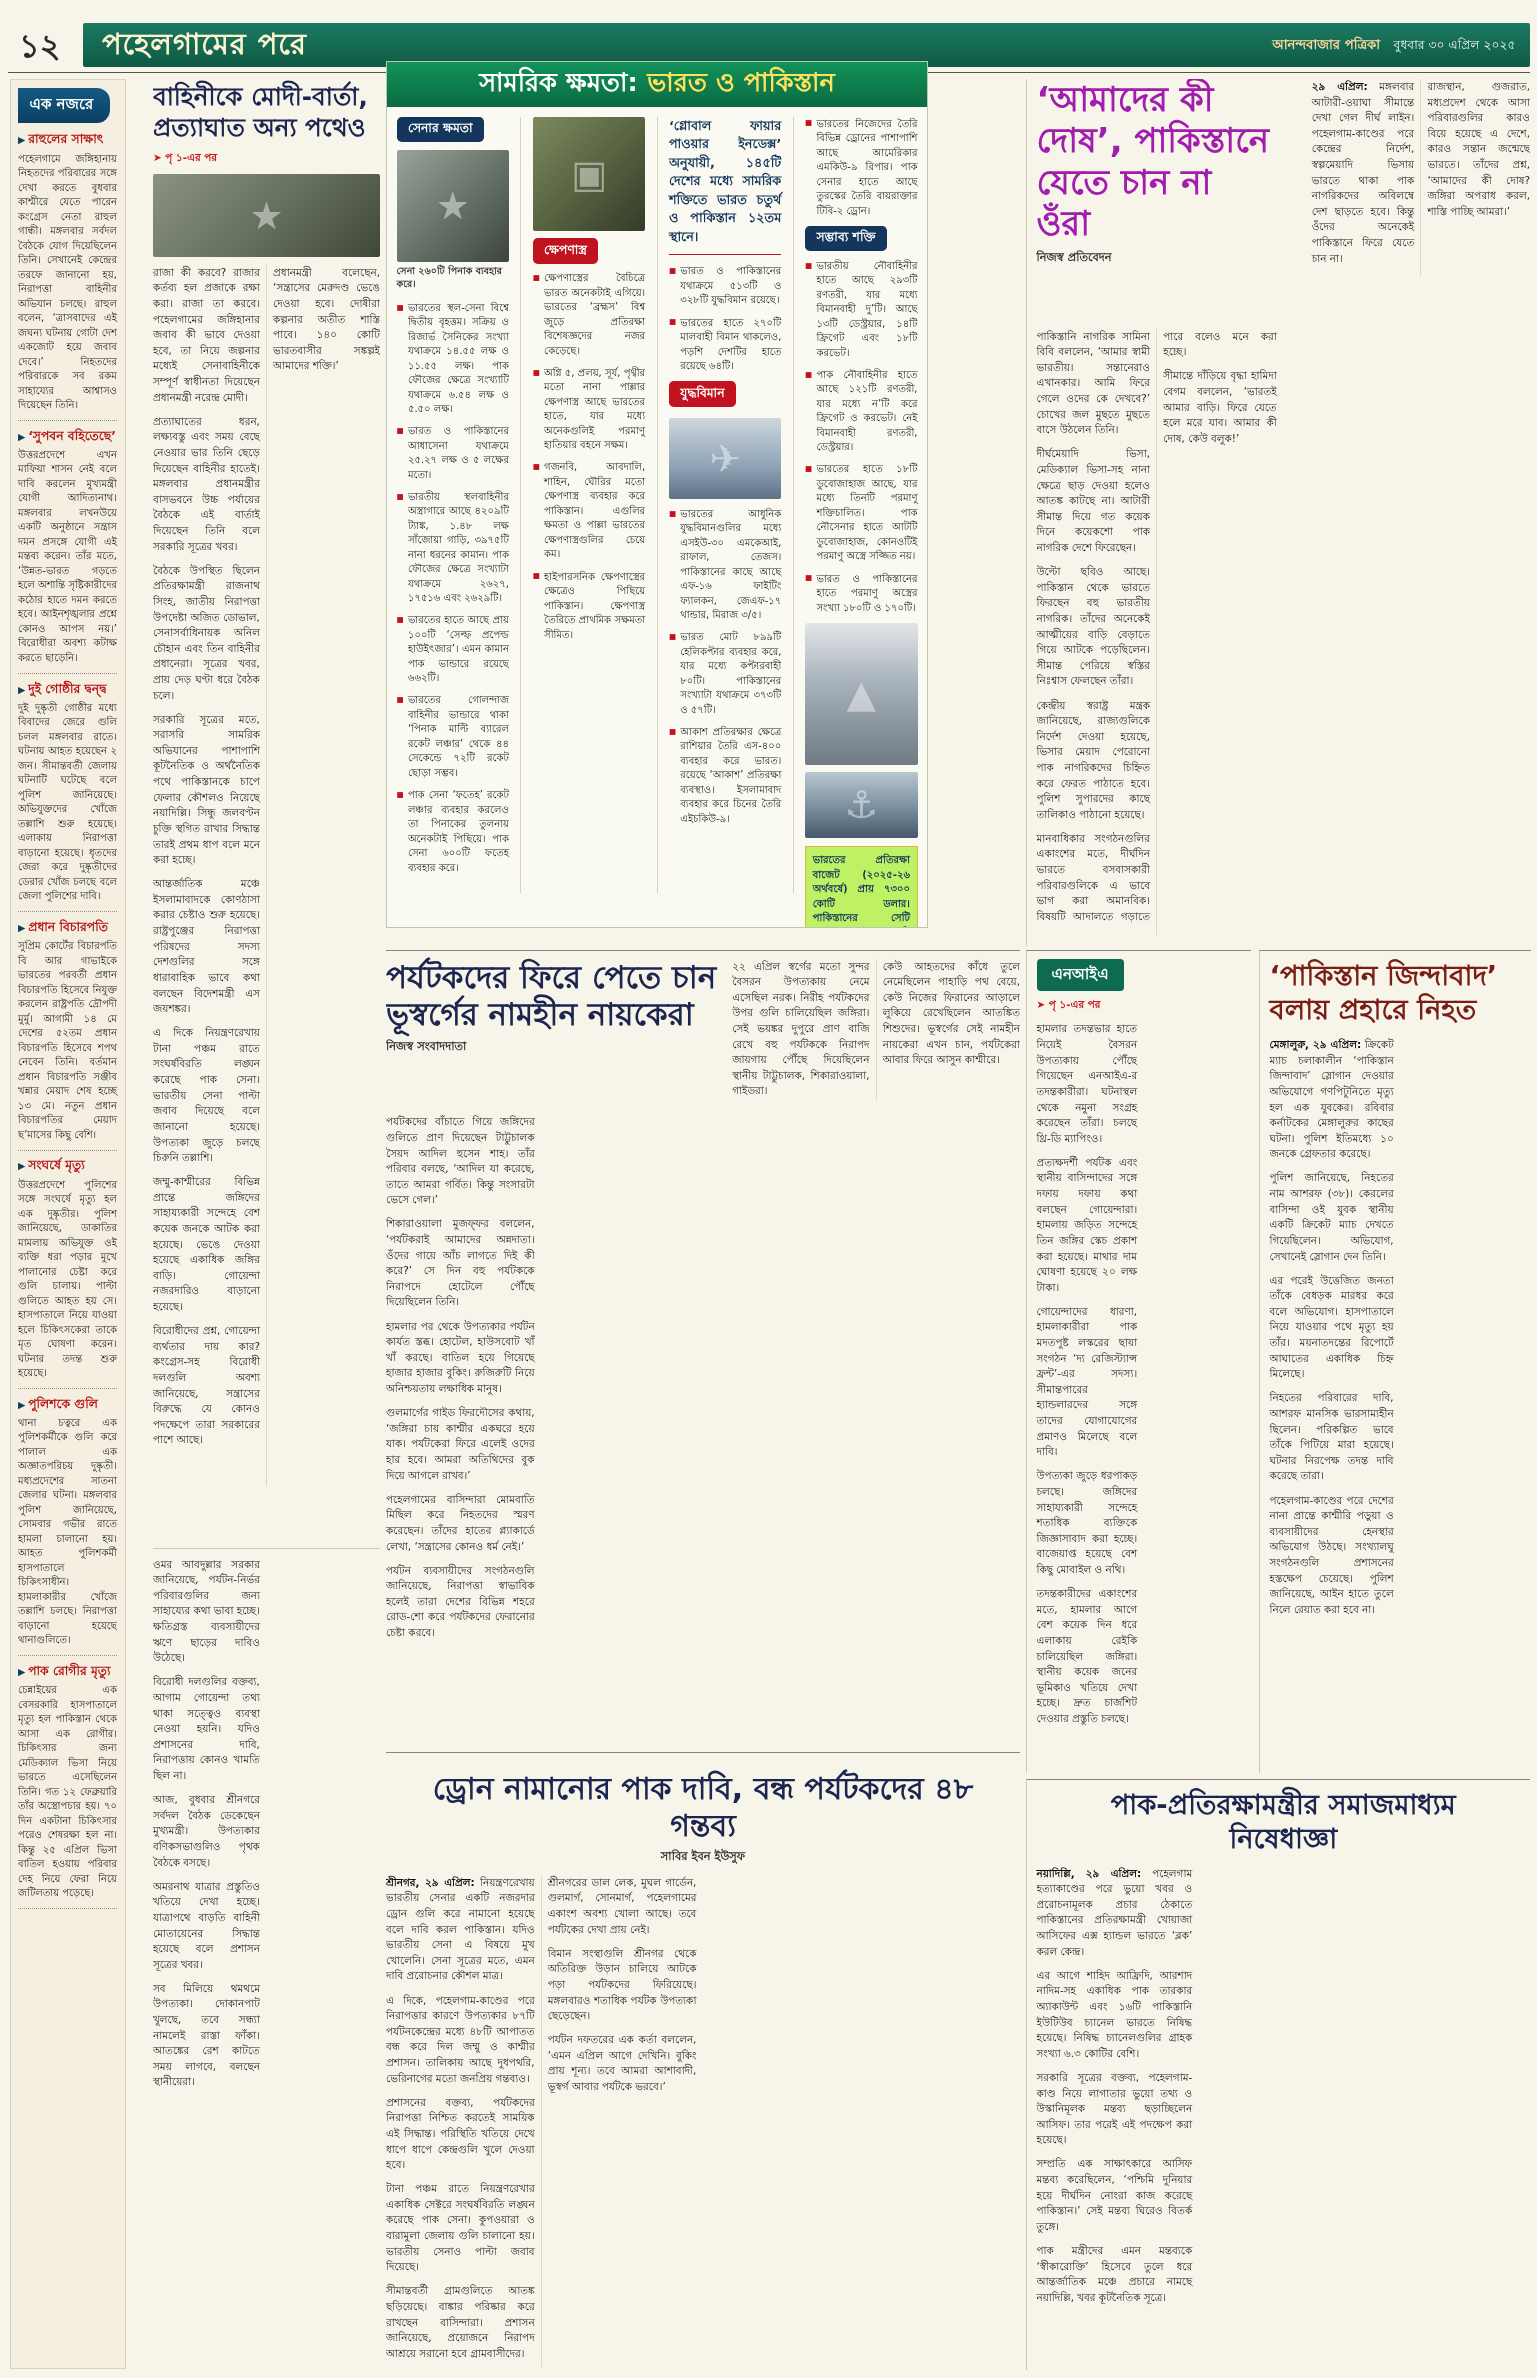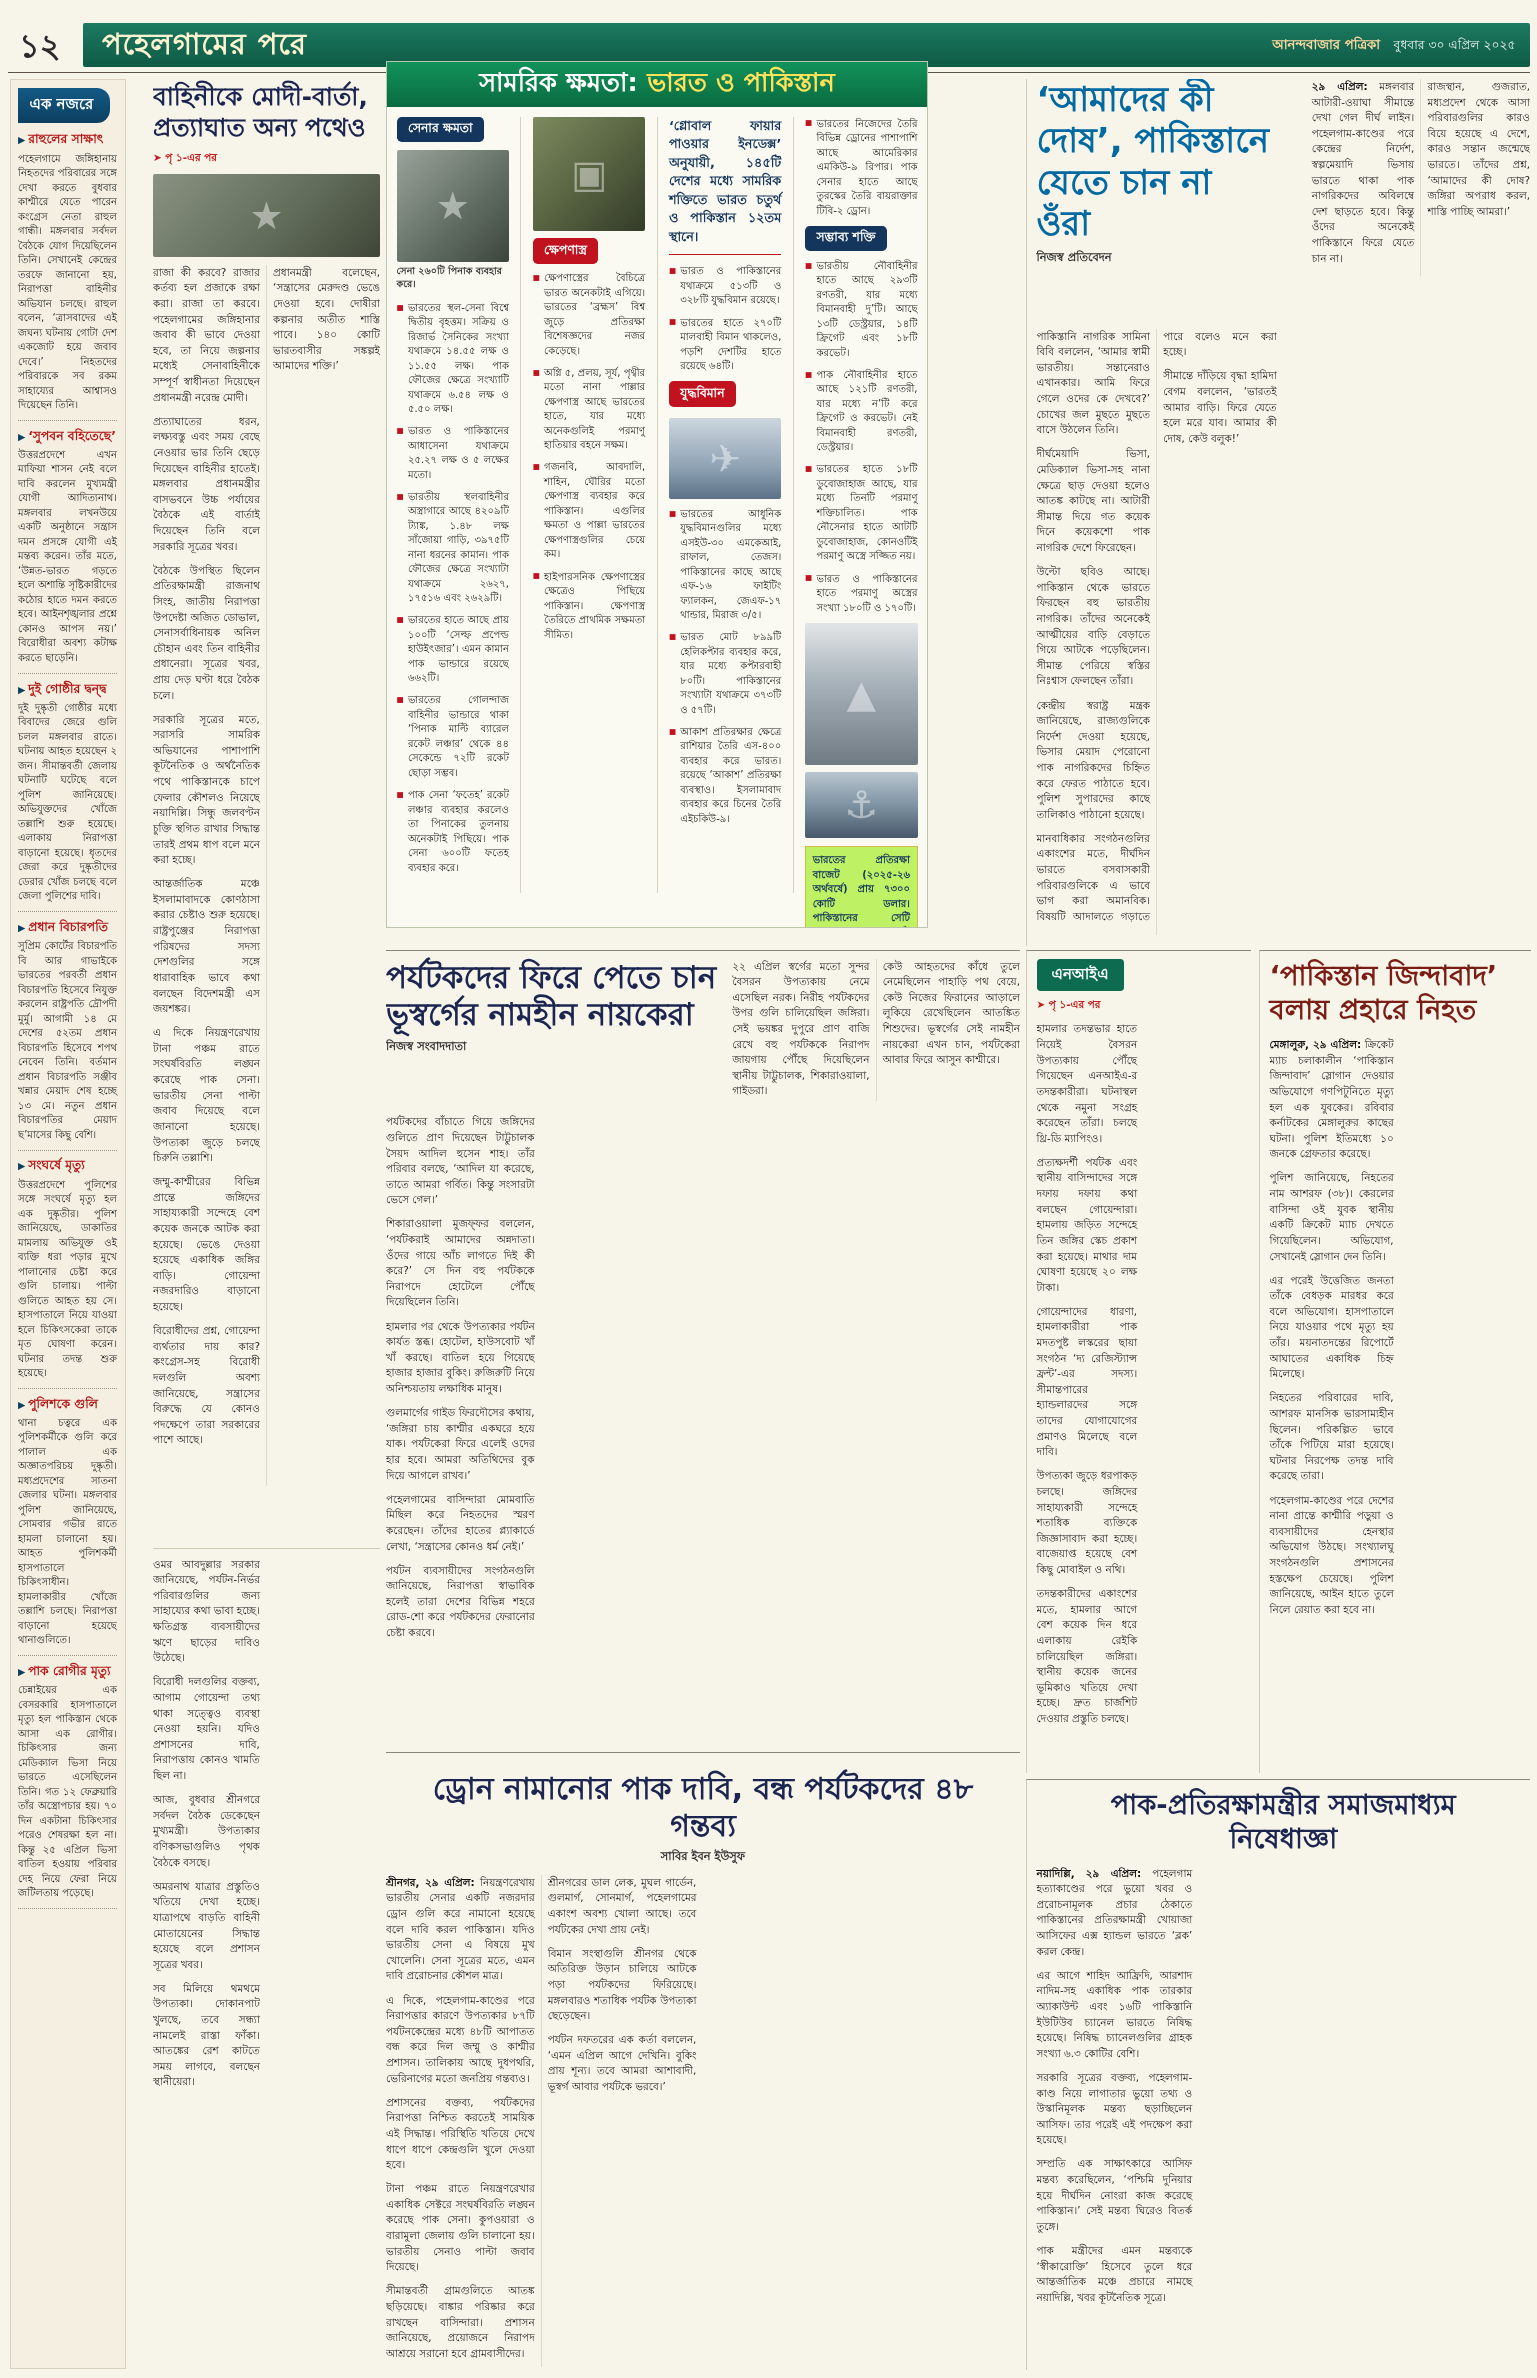--- a/index.html
+++ b/index.html
@@ -72,21 +72,21 @@
   .ph-truck{height:114px;background:linear-gradient(135deg,#7d8a5e,#55603f 55%,#333b28);margin-bottom:7.6px;}
   .ph-jet{height:81px;background:linear-gradient(180deg,#cdd6dd,#8fa3b5 60%,#5d7287);margin:3.8px 0 7.6px 0;}
   .ph-launch{height:142px;background:linear-gradient(180deg,#e3e6e8,#aab4bc 40%,#6f7a83);margin:3.8px 0 7.6px 0;}
   .ph-ship{height:66px;background:linear-gradient(180deg,#b9c6cf,#7e93a3 50%,#47596a);margin-bottom:7.6px;}
   .budget{background:#bef264;border:0.9px solid #d9b84a;padding:6.6px;font-size:10px;font-weight:bold;
     color:#14365c;line-height:1.45;text-align:justify;}
 
   
   .articleB{left:1026px;top:79px;width:504px;height:867px;border-left:0.9px solid #cfc9b8;padding-left:9.5px;}
   .b-top{display:flex;gap:13.2px;height:242px;}
-  .hlB{width:238px;font-size:34px;line-height:1.22;font-weight:bold;color:#0369a1;}
+  .hlB{width:238px;font-size:34px;line-height:1.22;font-weight:bold;color:#a21caf;}
   .b-top-text{flex:1;height:100%;margin-left:24px;}
   .b-top-cols{height:197px;}
   .bodyB{height:606px;margin-top:7.6px;}
 
   
   .articleC{left:386px;top:950px;width:634px;height:770px;border-top:0.9px solid #8b867a;padding-top:7.6px;}
   .c-top{display:flex;gap:13.2px;height:150px;}
   .hlC-wrap{width:333px;}
   .hlC{font-size:31px;line-height:1.22;font-weight:bold;color:#1b2550;}
   .c-top-text{flex:1;}

